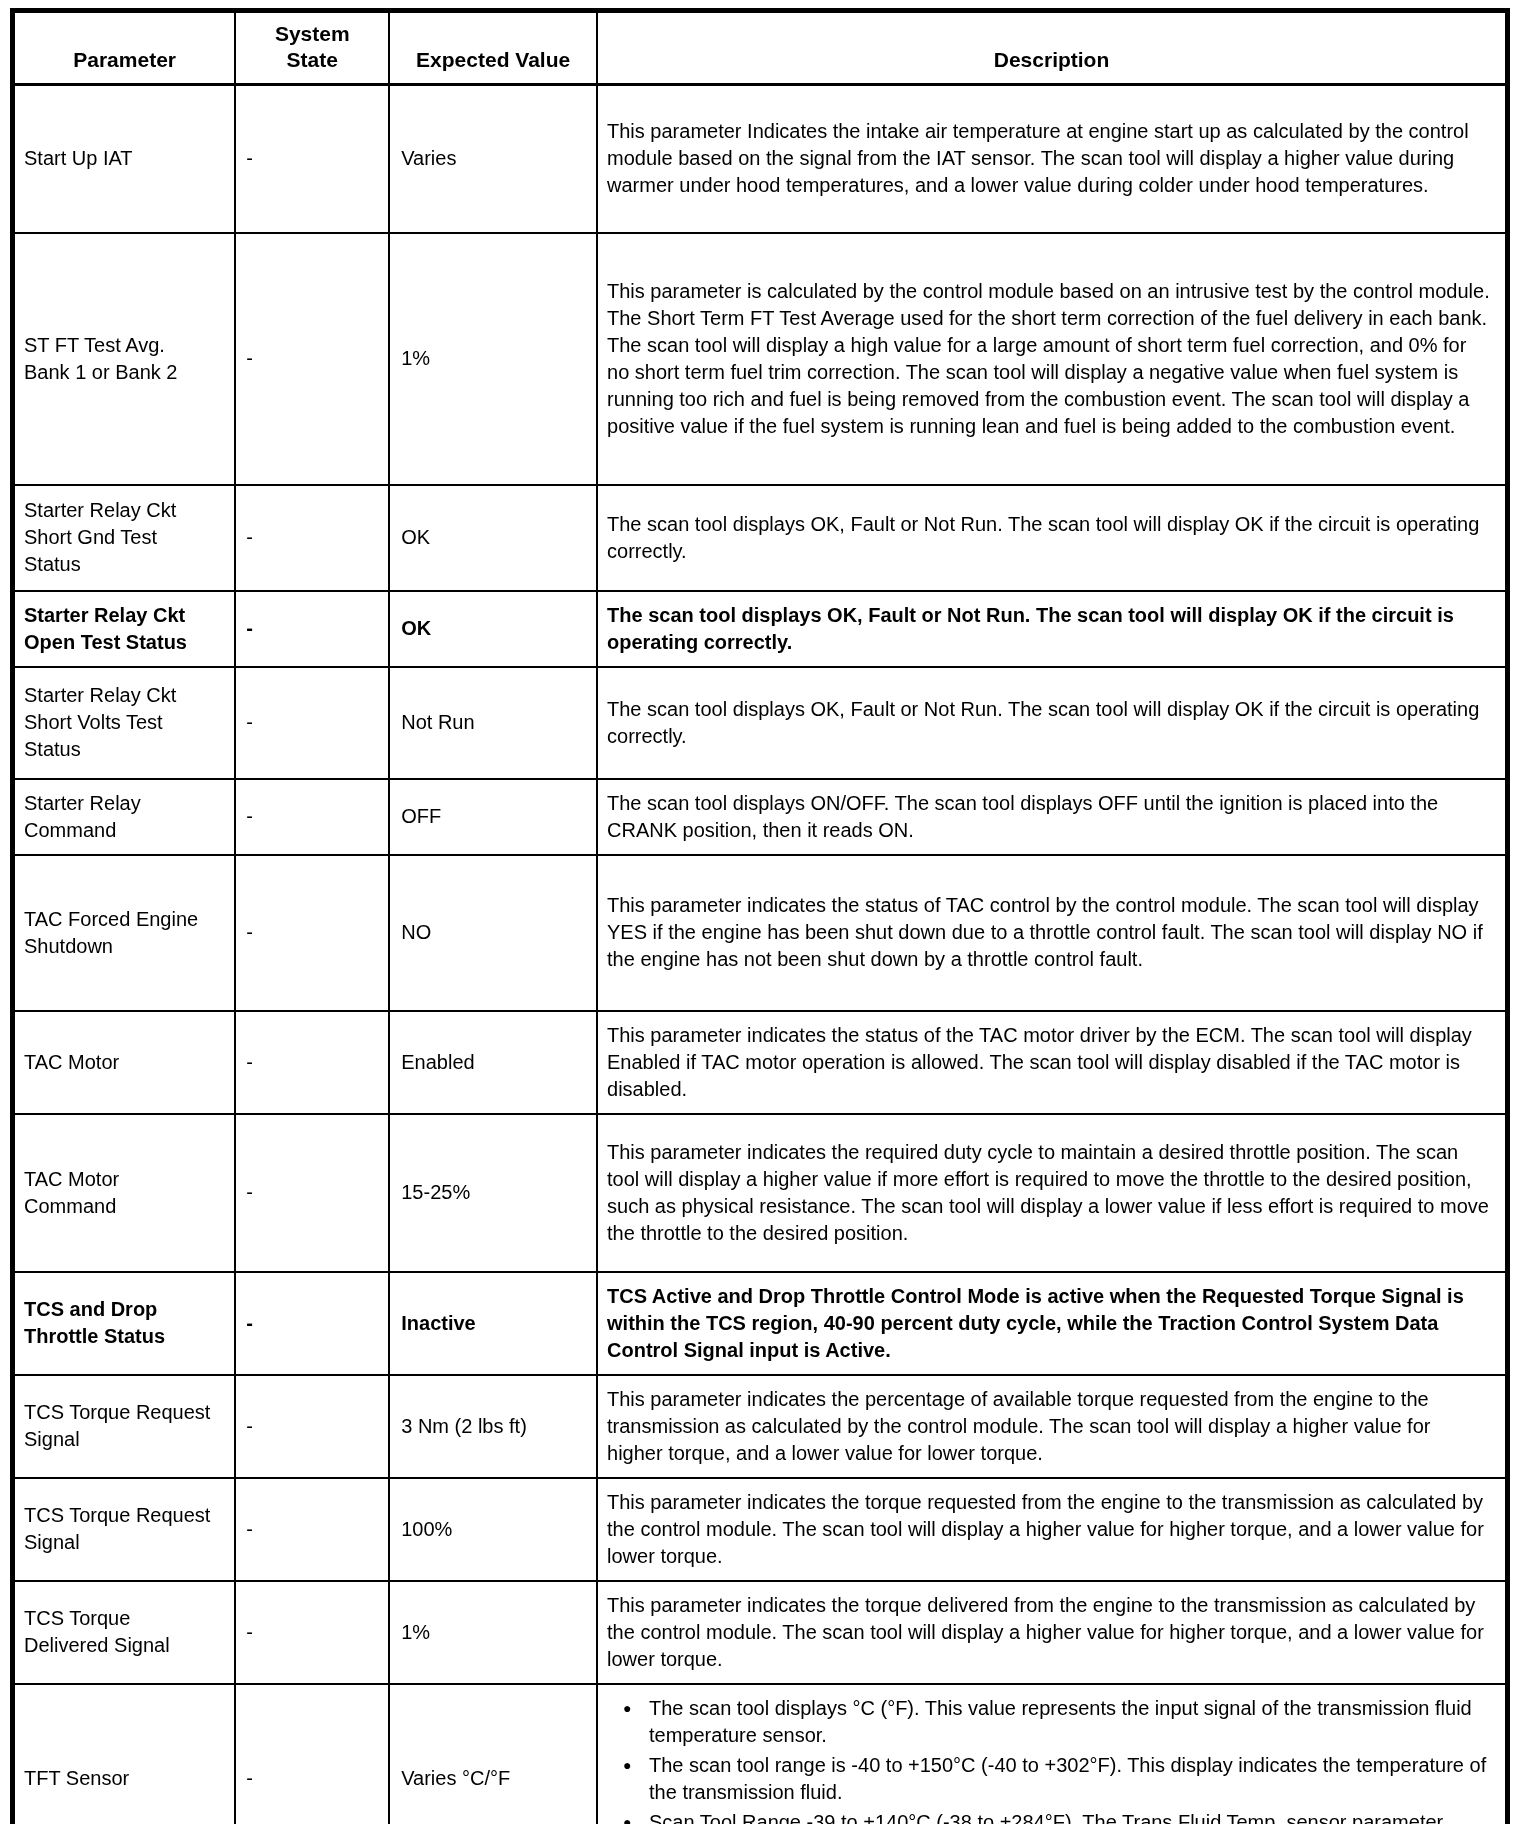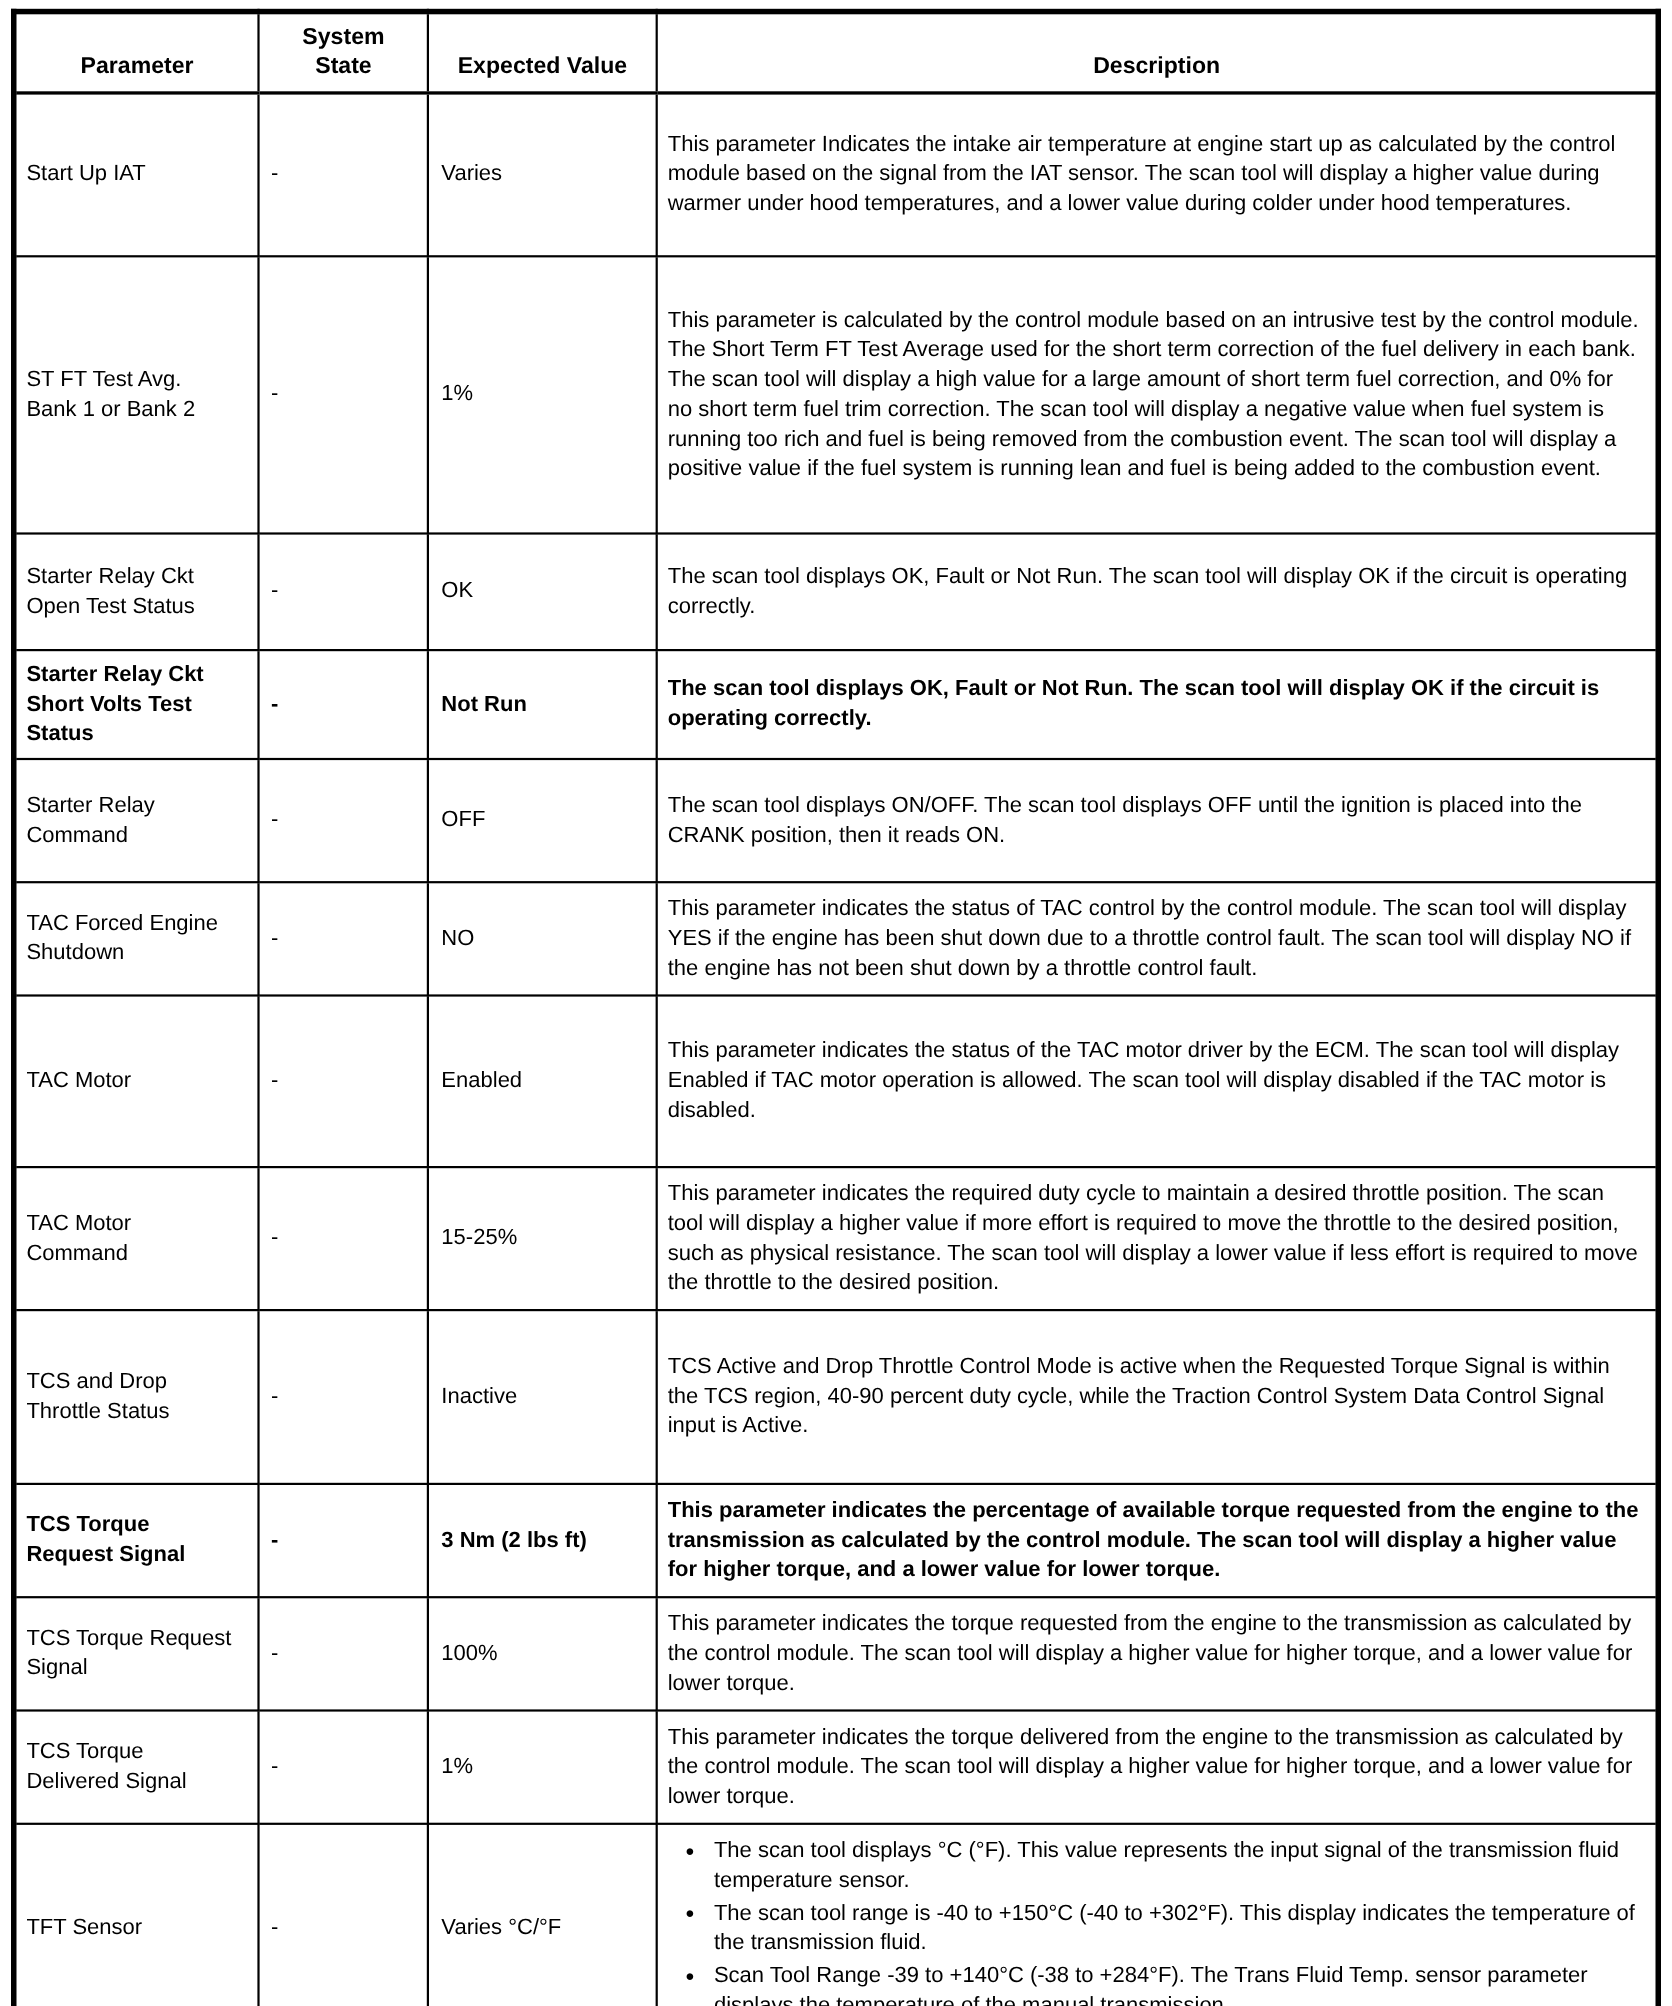--- a/index.html
+++ b/index.html
@@ -91,20 +91,26 @@
     <td class="value">Varies</td>
     <td class="desc">This parameter Indicates the intake air temperature at engine start up as calculated by the control module based on the signal from the IAT sensor. The scan tool will display a higher value during warmer under hood temperatures, and a lower value during colder under hood temperatures.</td>
   </tr>
         <tr>
     <td class="param">ST FT Test Avg. Bank 1 or Bank 2</td>
     <td class="state">-</td>
     <td class="value">1%</td>
     <td class="desc">This parameter is calculated by the control module based on an intrusive test by the control module. The Short Term FT Test Average used for the short term correction of the fuel delivery in each bank. The scan tool will display a high value for a large amount of short term fuel correction, and 0% for no short term fuel trim correction. The scan tool will display a negative value when fuel system is running too rich and fuel is being removed from the combustion event. The scan tool will display a positive value if the fuel system is running lean and fuel is being added to the combustion event.</td>
   </tr>
         <tr>
+    <td class="param">Starter Relay Ckt Short Gnd Test Status</td>
+    <td class="state">-</td>
+    <td class="value">OK</td>
+    <td class="desc">The scan tool displays OK, Fault or Not Run. The scan tool will display OK if the circuit is operating correctly.</td>
+  </tr>
+        <tr>
     <td class="param">Starter Relay Ckt Open Test Status</td>
     <td class="state">-</td>
     <td class="value">OK</td>
     <td class="desc">The scan tool displays OK, Fault or Not Run. The scan tool will display OK if the circuit is operating correctly.</td>
   </tr>
         <tr>
     <td class="param">Starter Relay Ckt Short Volts Test Status</td>
     <td class="state">-</td>
     <td class="value">Not Run</td>
     <td class="desc">The scan tool displays OK, Fault or Not Run. The scan tool will display OK if the circuit is operating correctly.</td>

